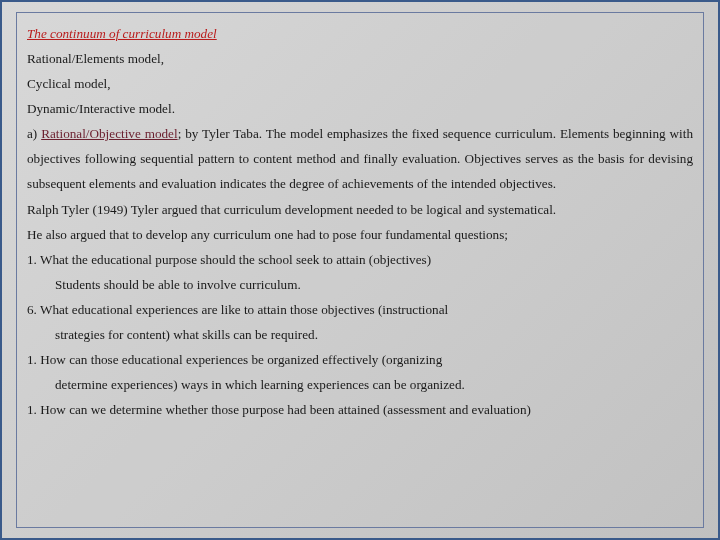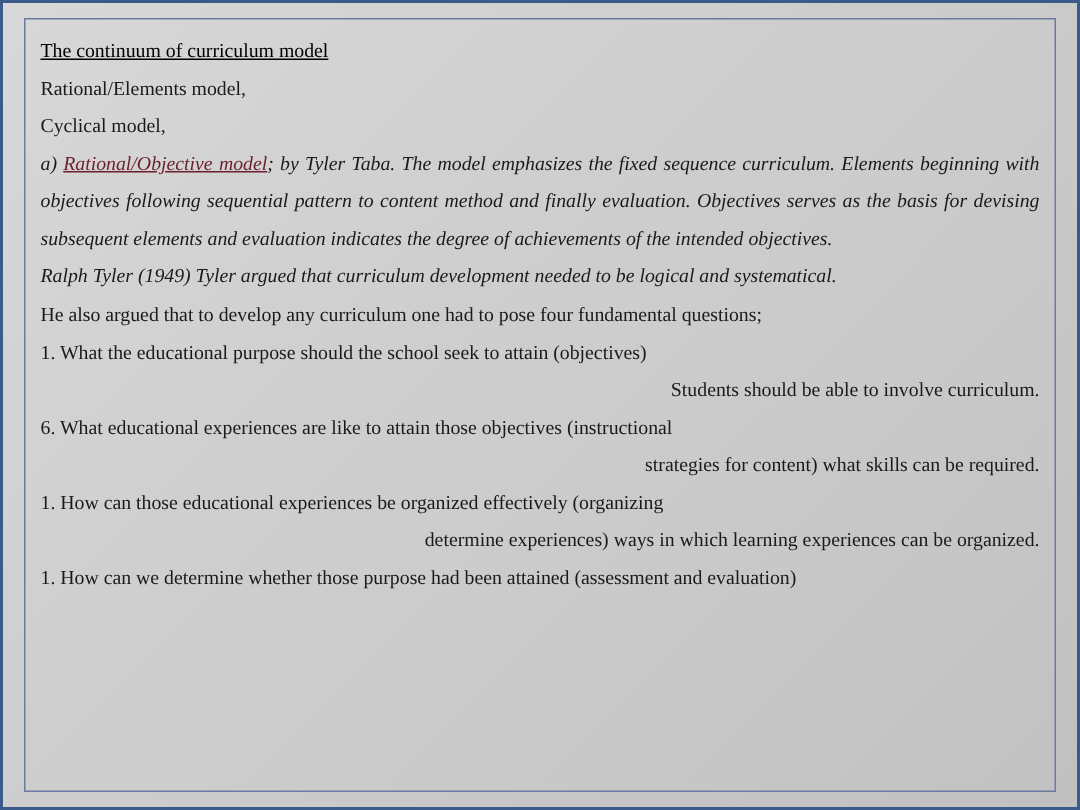--- a/index.html
+++ b/index.html
@@ -25,48 +25,48 @@
     padding: 8px 10px;
     border: 1px solid #6a7aa0;
     background: rgba(255,255,255,0.02);
     font-size: 13.2px;
     line-height: 1.9;
     color: #1a1a1a;
     overflow: hidden;
   }
   .heading {
     text-decoration: underline;
-    color: #000000;
+    color: #b91c1c;
+    font-style: italic;
   }
   .link {
     text-decoration: underline;
     color: #6b1f2e;
   }
   .para {
     margin: 0;
   }
   .just {
     text-align: justify;
-    font-style: italic;
   }
   .indent1 {
     padding-left: 28px;
-    text-align: right;
   }
 </style>
 </head>
 <body>
 
 <div class="page">
   <div class="content">
 
     <p class="para"><span class="heading">The continuum of curriculum model</span></p>
 
     <p class="para">Rational/Elements model,</p>
     <p class="para">Cyclical model,</p>
+    <p class="para">Dynamic/Interactive model.</p>
 
     <p class="para just">
       <span>a) </span><span class="link">Rational/Objective model</span><span>; by Tyler Taba. The model emphasizes the fixed sequence curriculum. Elements beginning with objectives following sequential pattern to content method and finally evaluation. Objectives serves as the basis for devising subsequent elements and evaluation indicates the degree of achievements of the intended objectives.</span>
     </p>
 
     <p class="para just">Ralph Tyler (1949) Tyler argued that curriculum development needed to be logical and systematical.</p>
     <p class="para">He also argued that to develop any curriculum one had to pose four fundamental questions;</p>
 
     <p class="para">1. What the educational purpose should the school seek to attain (objectives)</p>
     <p class="para indent1">Students should be able to involve curriculum.</p>

